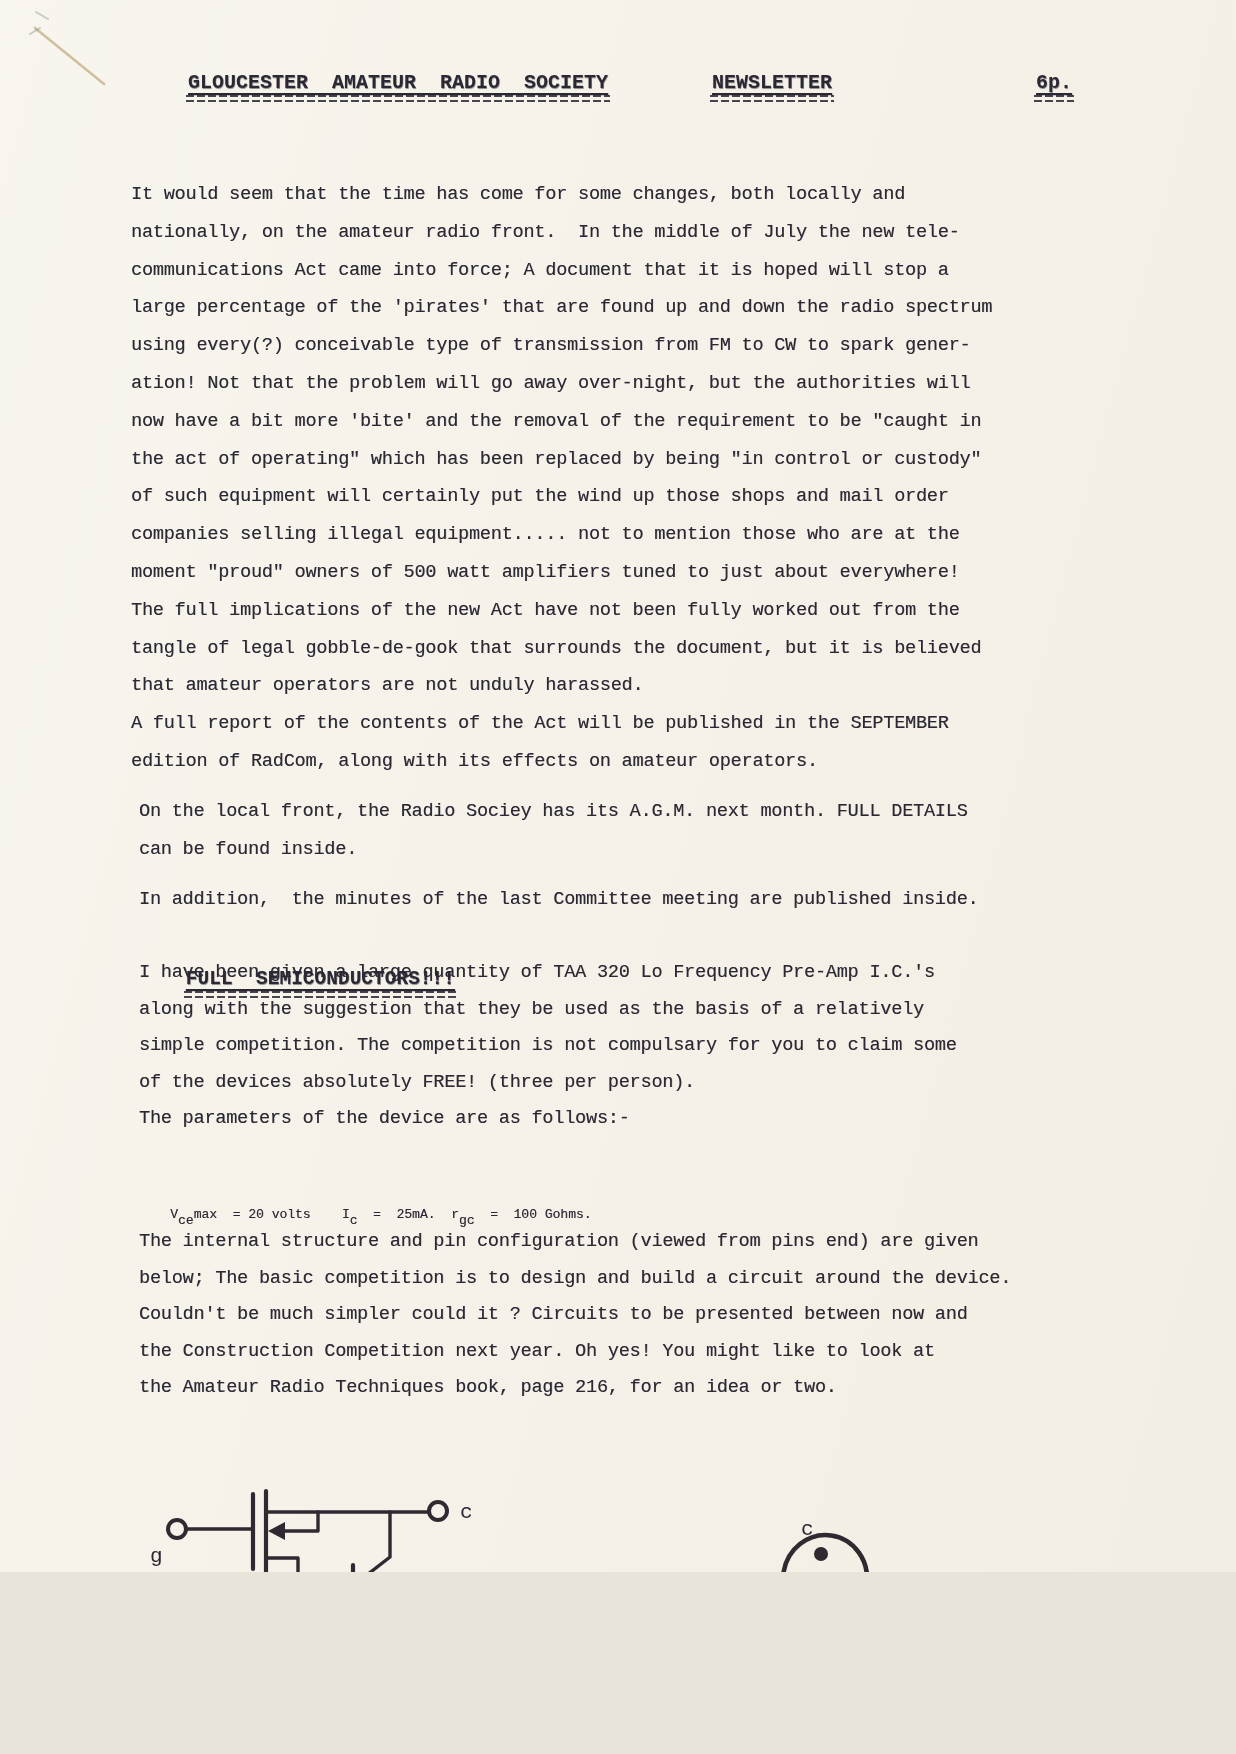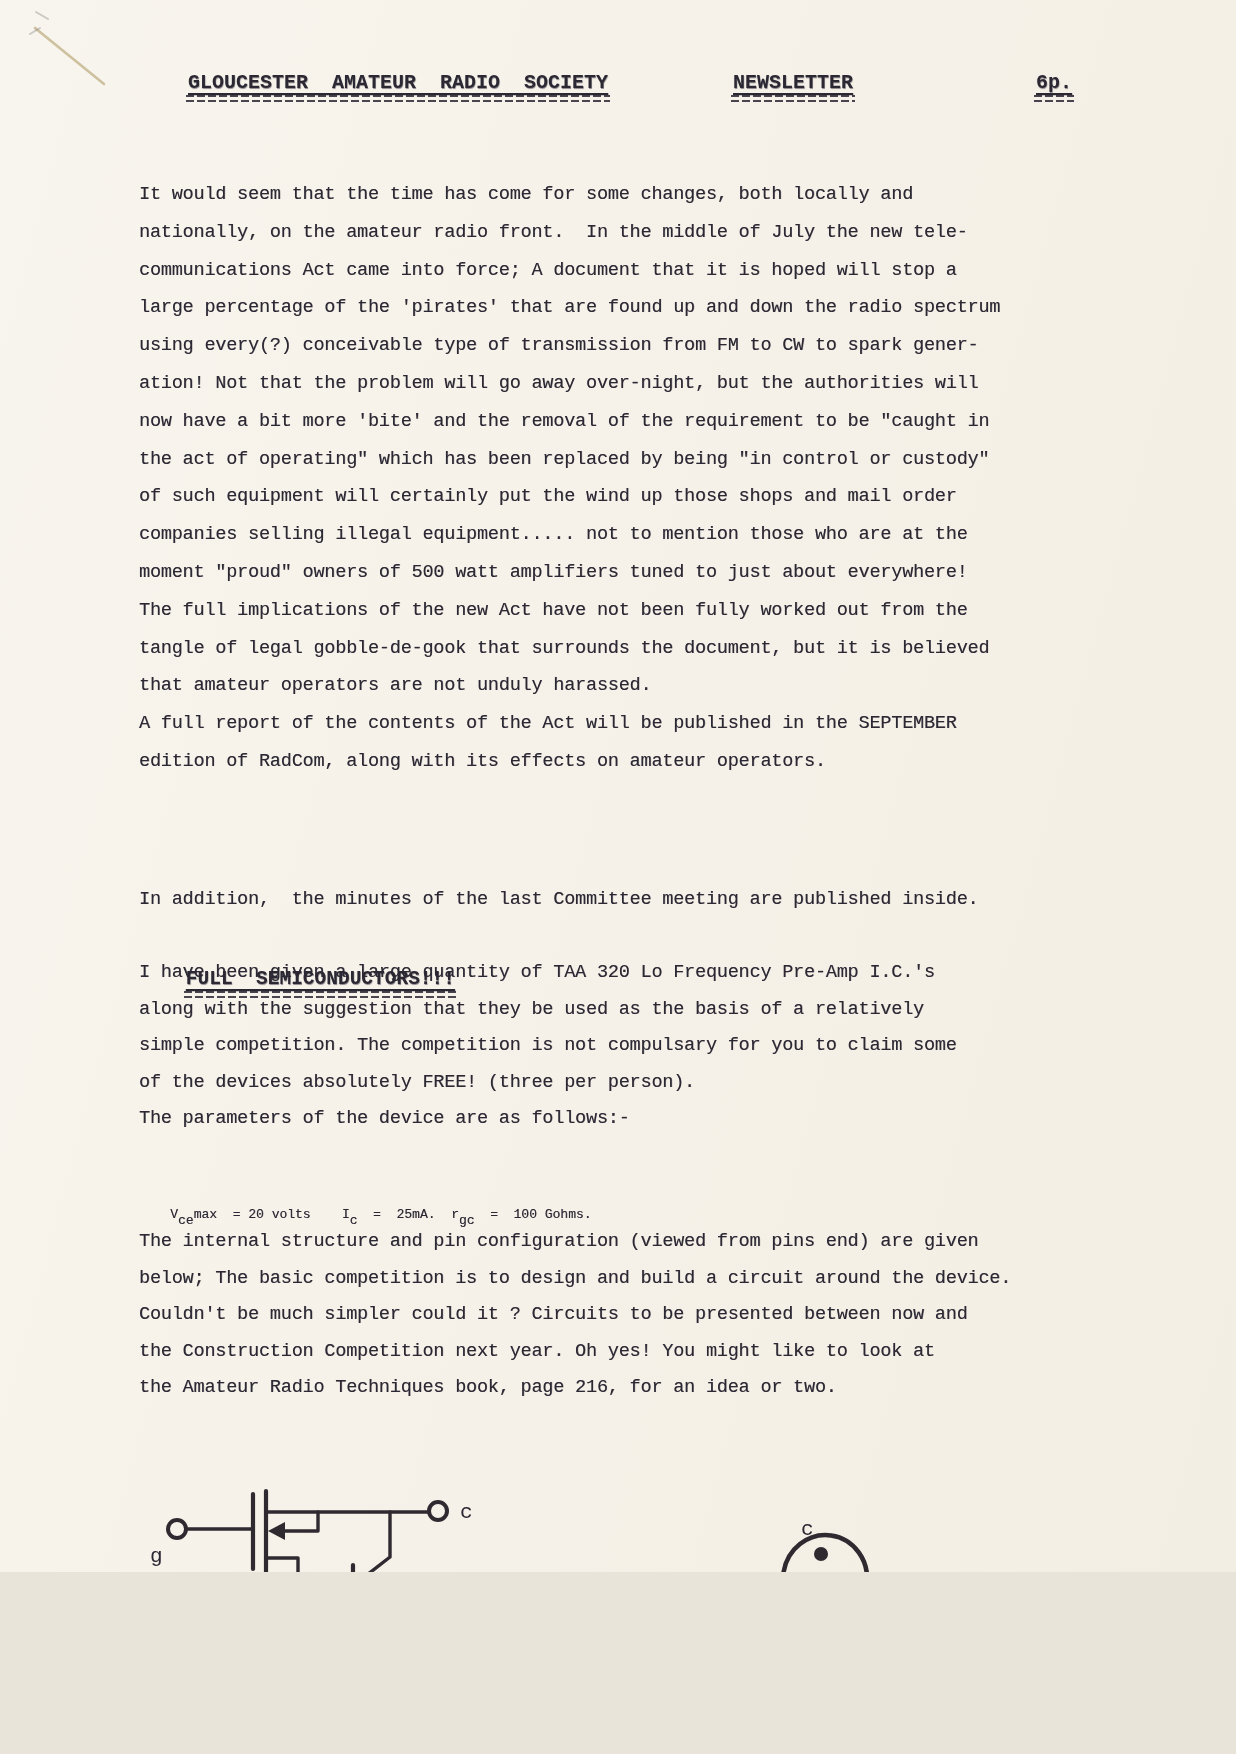--- a/index.html
+++ b/index.html
@@ -52,45 +52,47 @@
   }
 </style>
 </head>
 <body>
 
 <div id="page">
 
   <div class="hdr" style="left:140px;top:48px;">
     <span class="dd">GLOUCESTER  AMATEUR  RADIO  SOCIETY</span>
   </div>
-  <div class="hdr" style="left:685px;top:48px;">
+  <div class="hdr" style="left:664px;top:48px;">
     <span class="dd">NEWSLETTER</span>
   </div>
   <div class="hdr" style="left:988px;top:48px;">
     <span class="dd">6p.</span>
   </div>
 
 
-  <div class="tw" style="left:139px;top:176px;width:980px;line-height:37.8px;">It would seem that the time has come for some changes, both locally and
+  <div class="tw" style="left:131px;top:176px;width:980px;line-height:37.8px;">It would seem that the time has come for some changes, both locally and
 nationally, on the amateur radio front.  In the middle of July the new tele-
 communications Act came into force; A document that it is hoped will stop a
 large percentage of the 'pirates' that are found up and down the radio spectrum
 using every(?) conceivable type of transmission from FM to CW to spark gener-
 ation! Not that the problem will go away over-night, but the authorities will
 now have a bit more 'bite' and the removal of the requirement to be "caught in
 the act of operating" which has been replaced by being "in control or custody"
 of such equipment will certainly put the wind up those shops and mail order
 companies selling illegal equipment..... not to mention those who are at the
 moment "proud" owners of 500 watt amplifiers tuned to just about everywhere!
 The full implications of the new Act have not been fully worked out from the
 tangle of legal gobble-de-gook that surrounds the document, but it is believed
 that amateur operators are not unduly harassed.
 A full report of the contents of the Act will be published in the SEPTEMBER
 edition of RadCom, along with its effects on amateur operators.</div>
 
+  <div class="tw" style="left:139px;top:793px;width:980px;line-height:38px;">On the local front, the Radio Sociey has its A.G.M. next month. FULL DETAILS
+can be found inside.</div>
 
   <div class="tw" style="left:139px;top:881px;width:1000px;line-height:38px;">In addition,  the minutes of the last Committee meeting are published inside.</div>
 
   <div class="heading" style="left:139px;top:946px;">
     <span class="dd">FULL  SEMICONDUCTORS!!!</span>
   </div>
 
   <div class="tw" style="left:139px;top:955px;width:980px;line-height:36.5px;">I have been given a large quantity of TAA 320 Lo Frequency Pre-Amp I.C.'s
 along with the suggestion that they be used as the basis of a relatively
 simple competition. The competition is not compulsary for you to claim some

